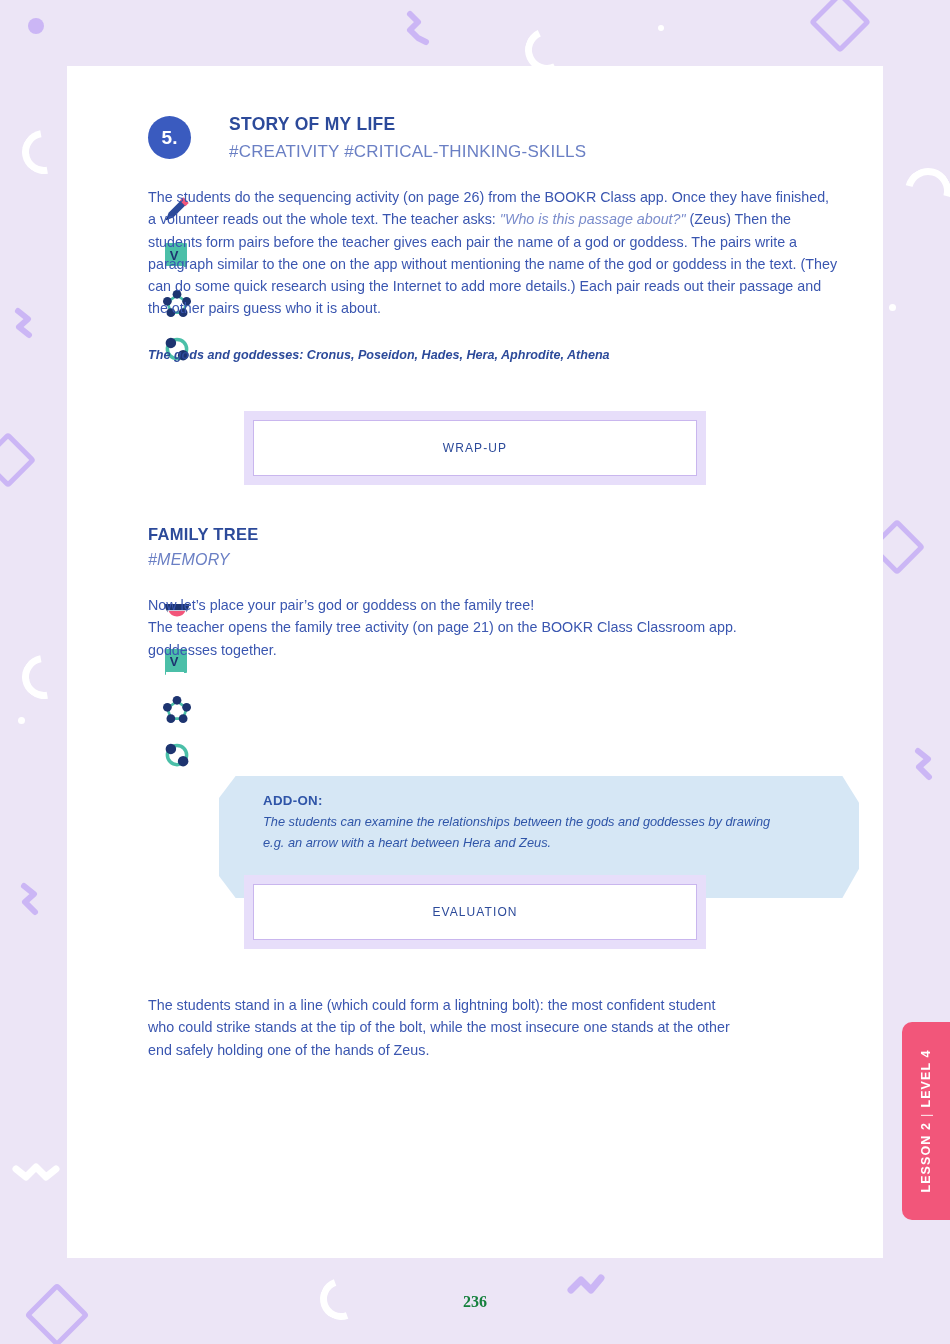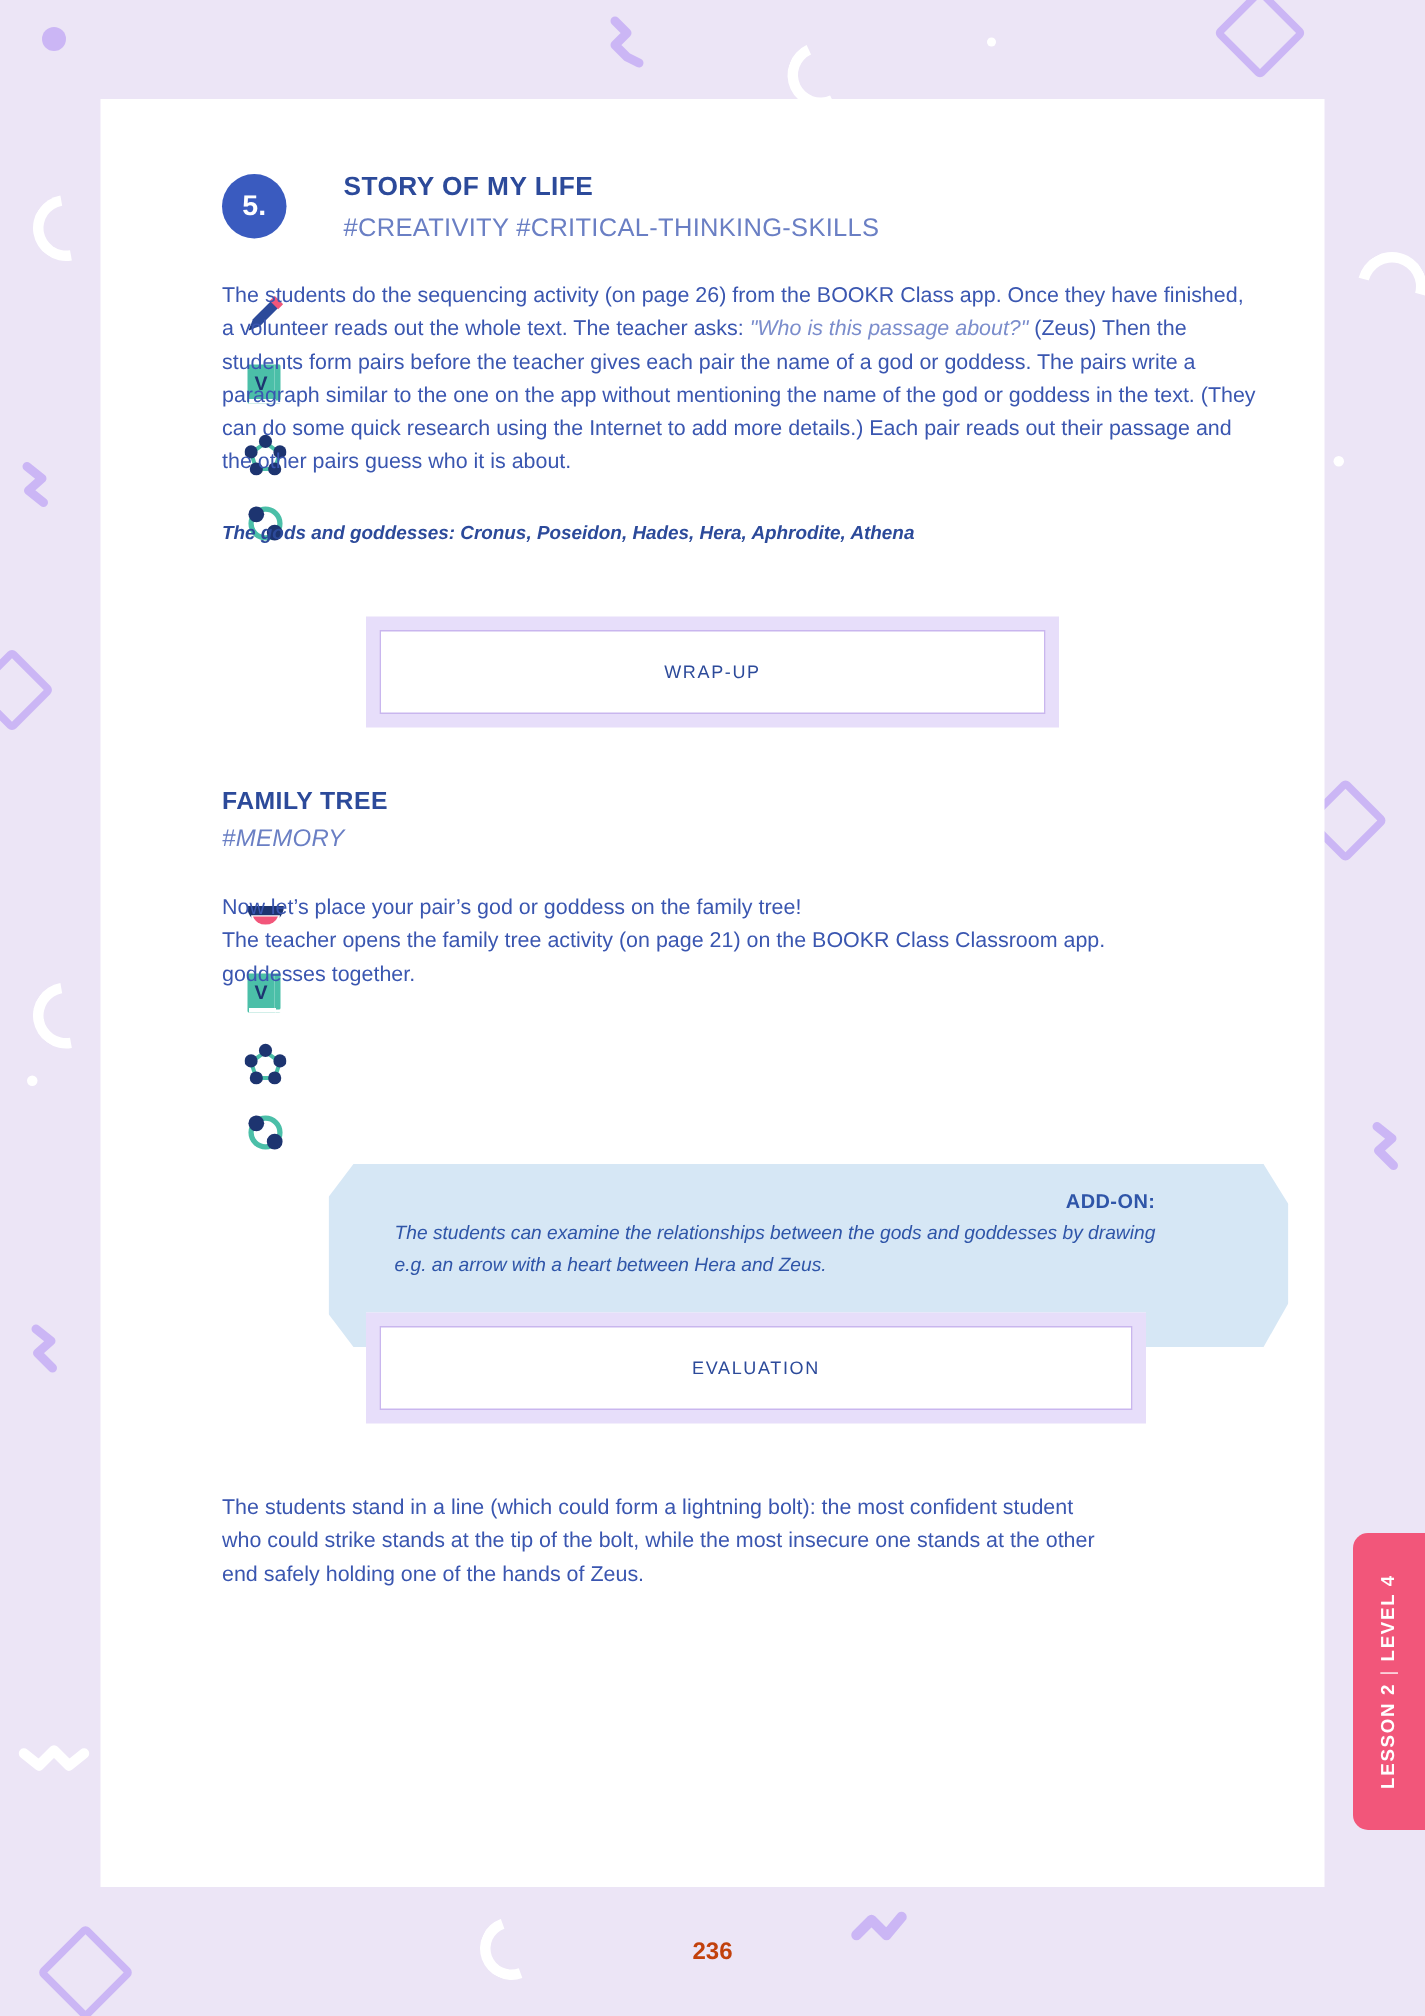--- a/index.html
+++ b/index.html
@@ -213,38 +213,38 @@
     position: absolute;
     left: 44px;
     top: 17px;
     color: #2f55a8;
   }
   .addon-title {
     font-size: 13.3px;
     font-weight: bold;
     letter-spacing: .3px;
     margin-bottom: 4px;
-    text-align: right;
   }
   .addon-text {
     font-size: 12.8px;
     font-style: italic;
     line-height: 20.5px;
   }
 
   .page-number {
     position: absolute;
     left: 0;
     right: 0;
     top: 1293px;
     text-align: center;
-    color: #c2410c;
+    color: #15803d;
     font-size: 16px;
     font-weight: bold;
     z-index: 2;
+    font-family: Liberation Serif, serif;
   }
 </style>
 </head>
 <body>
 
 <div class="decor-layer">
   <div class="dot" style="left:28px;top:18px;width:16px;height:16px;background:#cbb6f5;"></div>
   <div class="dot" style="left:658px;top:25px;width:6px;height:6px;background:#ffffff;"></div>
   <div class="dot" style="left:889px;top:304px;width:7px;height:7px;background:#ffffff;"></div>
   <div class="dot" style="left:18px;top:717px;width:7px;height:7px;background:#ffffff;"></div>
@@ -388,21 +388,21 @@
       <div class="addon-bg"></div>
       <div class="addon-body">
         <div class="addon-title">ADD-ON:</div>
         <div class="addon-text">
           <div>The students can examine the relationships between the gods and goddesses by drawing</div>
           <div>e.g. an arrow with a heart between Hera and Zeus.</div>
         </div>
       </div>
     </div>
 
-    <div class="banner" style="left:177px;top:809px;width:520px;height:74px;">
+    <div class="banner" style="left:177px;top:809px;width:462px;height:74px;">
       <div class="banner-inner">
         <span class="banner-label">EVALUATION</span>
       </div>
     </div>
 
     <div class="body-text" style="left:81px;top:928px;width:700px;">
       <div>The students stand in a line (which could form a lightning bolt): the most confident student</div>
       <div>who could strike stands at the tip of the bolt, while  the most insecure one stands at the other</div>
       <div>end safely holding one of the hands of Zeus.</div>
     </div>

